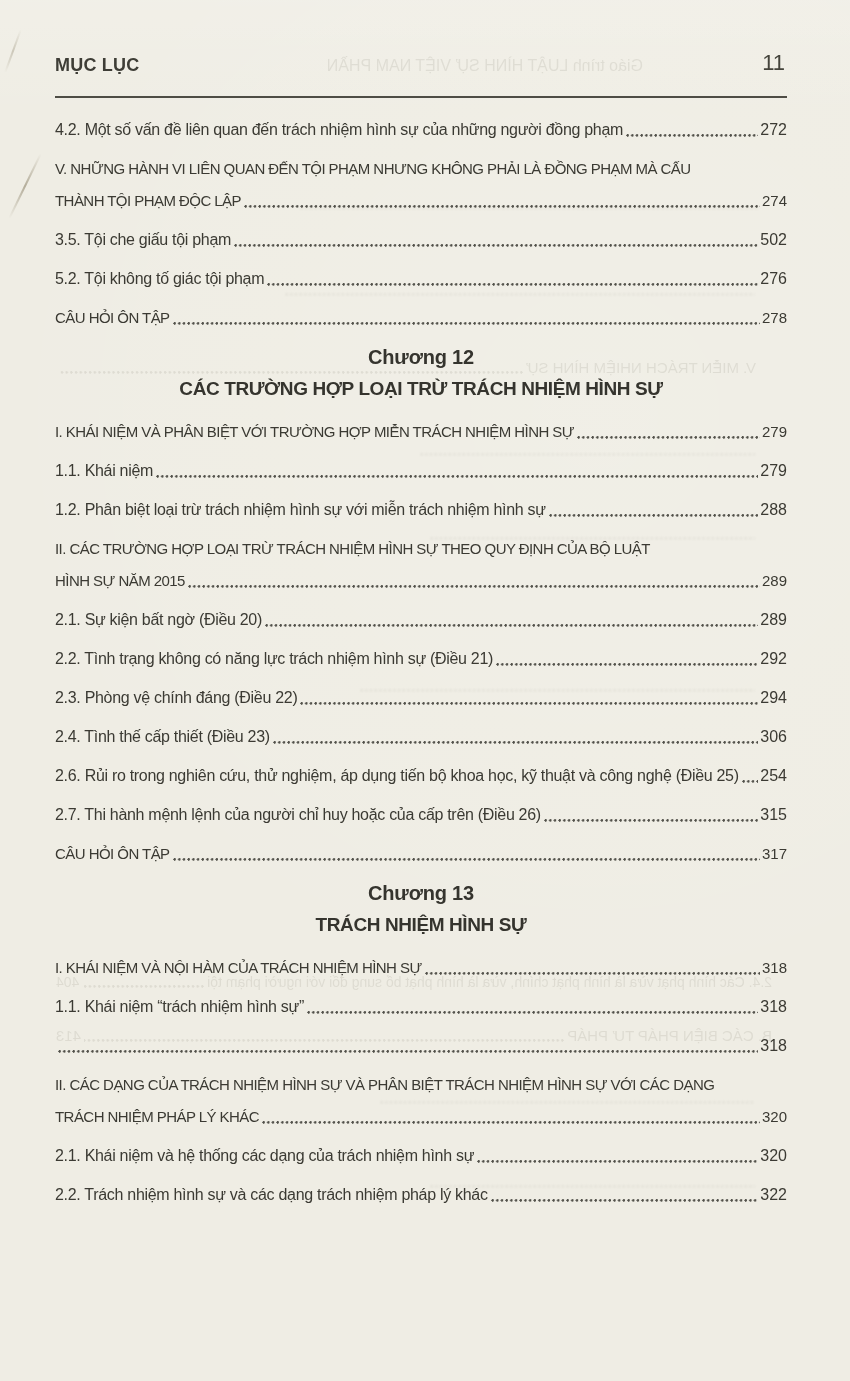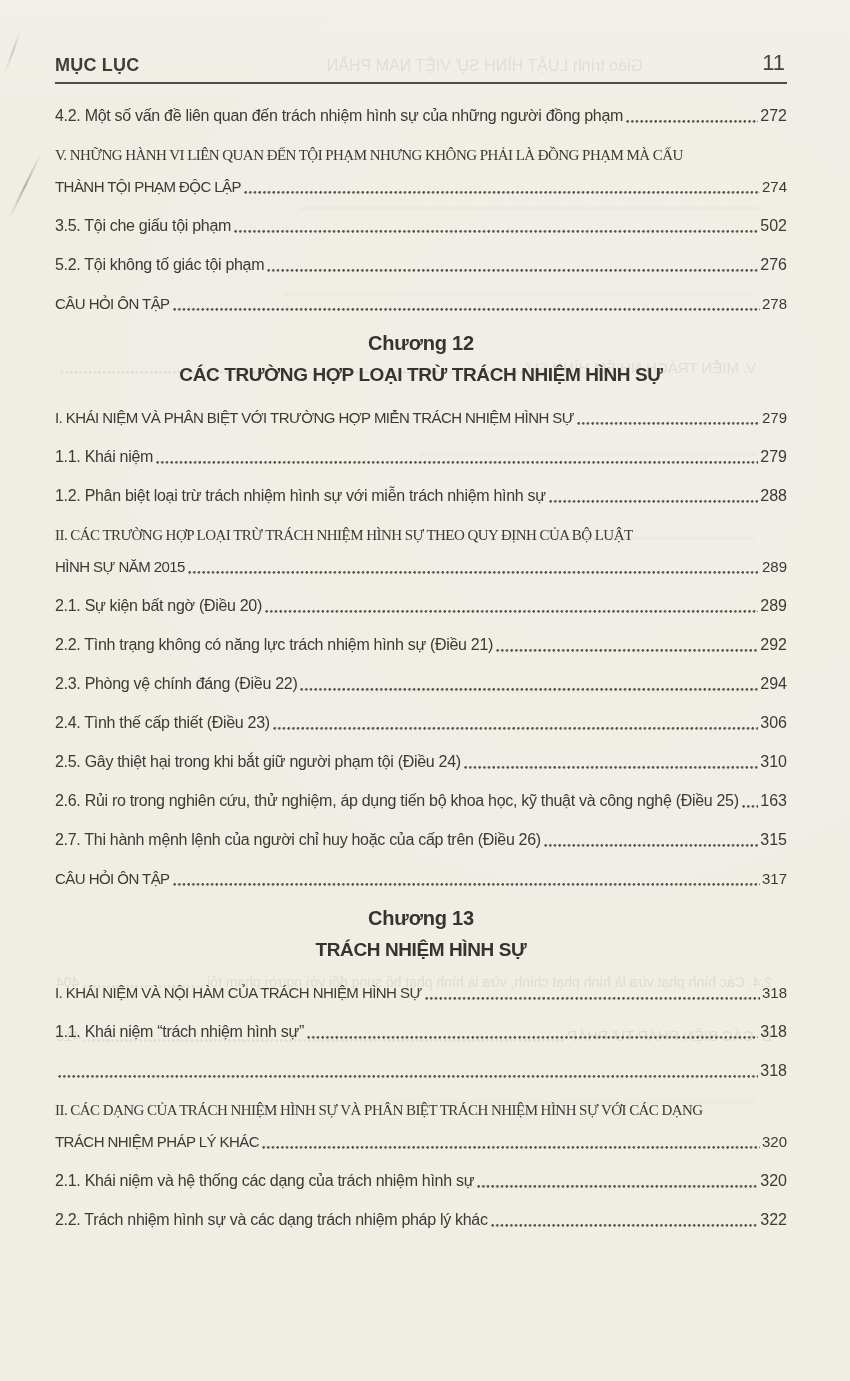--- a/index.html
+++ b/index.html
@@ -52,21 +52,21 @@
     position: absolute;
     width: 1.5px;
     background: linear-gradient(to bottom, rgba(167,160,140,0), rgba(160,152,130,0.75), rgba(167,160,140,0));
   }
 
   
   .pagehead {
     position: relative; z-index: 2;
     display: flex; justify-content: space-between; align-items: flex-end;
     border-bottom: 2.5px solid #4e4d45;
-    padding-bottom: 6px;
+    padding-bottom: 20px;
   }
   .head-title {
     font-size: 18px; font-weight: 600;
     letter-spacing: 0.2px;
     color: #3e3d36;
   }
   .head-page {
     font-family: Liberation Sans, sans-serif;
     font-size: 22px; font-weight: 400;
     color: #45443c;
@@ -85,21 +85,20 @@
     overflow: hidden;
   }
   .entry.caps {
     font-size: 15px;
     letter-spacing: -0.55px;
   }
   .entry-line {
     line-height: 22px;
     margin-bottom: 10px;
     white-space: nowrap;
-    font-family: Liberation Serif, serif;
   }
   .entry-row {
     display: flex; align-items: baseline;
     line-height: 22px;
     white-space: nowrap;
   }
   .entry-text { flex: 0 1 auto; min-width: 0; }
   .leader {
     flex: 1 1 12px; min-width: 10px;
     align-self: flex-end;
@@ -260,30 +259,23 @@
       </div>
       <div class="entry">
         <div class="entry-row">
           <span class="entry-text">2.4. Tình thế cấp thiết (Điều 23)</span>
           <span class="leader"></span>
           <span class="pagenum">306</span>
         </div>
       </div>
       <div class="entry">
         <div class="entry-row">
-          <span class="entry-text">2.5. Gây thiệt hại trong khi bắt giữ người phạm tội (Điều 24)</span>
-          <span class="leader"></span>
-          <span class="pagenum">310</span>
-        </div>
-      </div>
-      <div class="entry">
-        <div class="entry-row">
           <span class="entry-text">2.6. Rủi ro trong nghiên cứu, thử nghiệm, áp dụng tiến bộ khoa học, kỹ thuật và công nghệ (Điều 25)</span>
           <span class="leader"></span>
-          <span class="pagenum">163</span>
+          <span class="pagenum">254</span>
         </div>
       </div>
       <div class="entry">
         <div class="entry-row">
           <span class="entry-text">2.7. Thi hành mệnh lệnh của người chỉ huy hoặc của cấp trên (Điều 26)</span>
           <span class="leader"></span>
           <span class="pagenum">315</span>
         </div>
       </div>
       <div class="entry caps">

